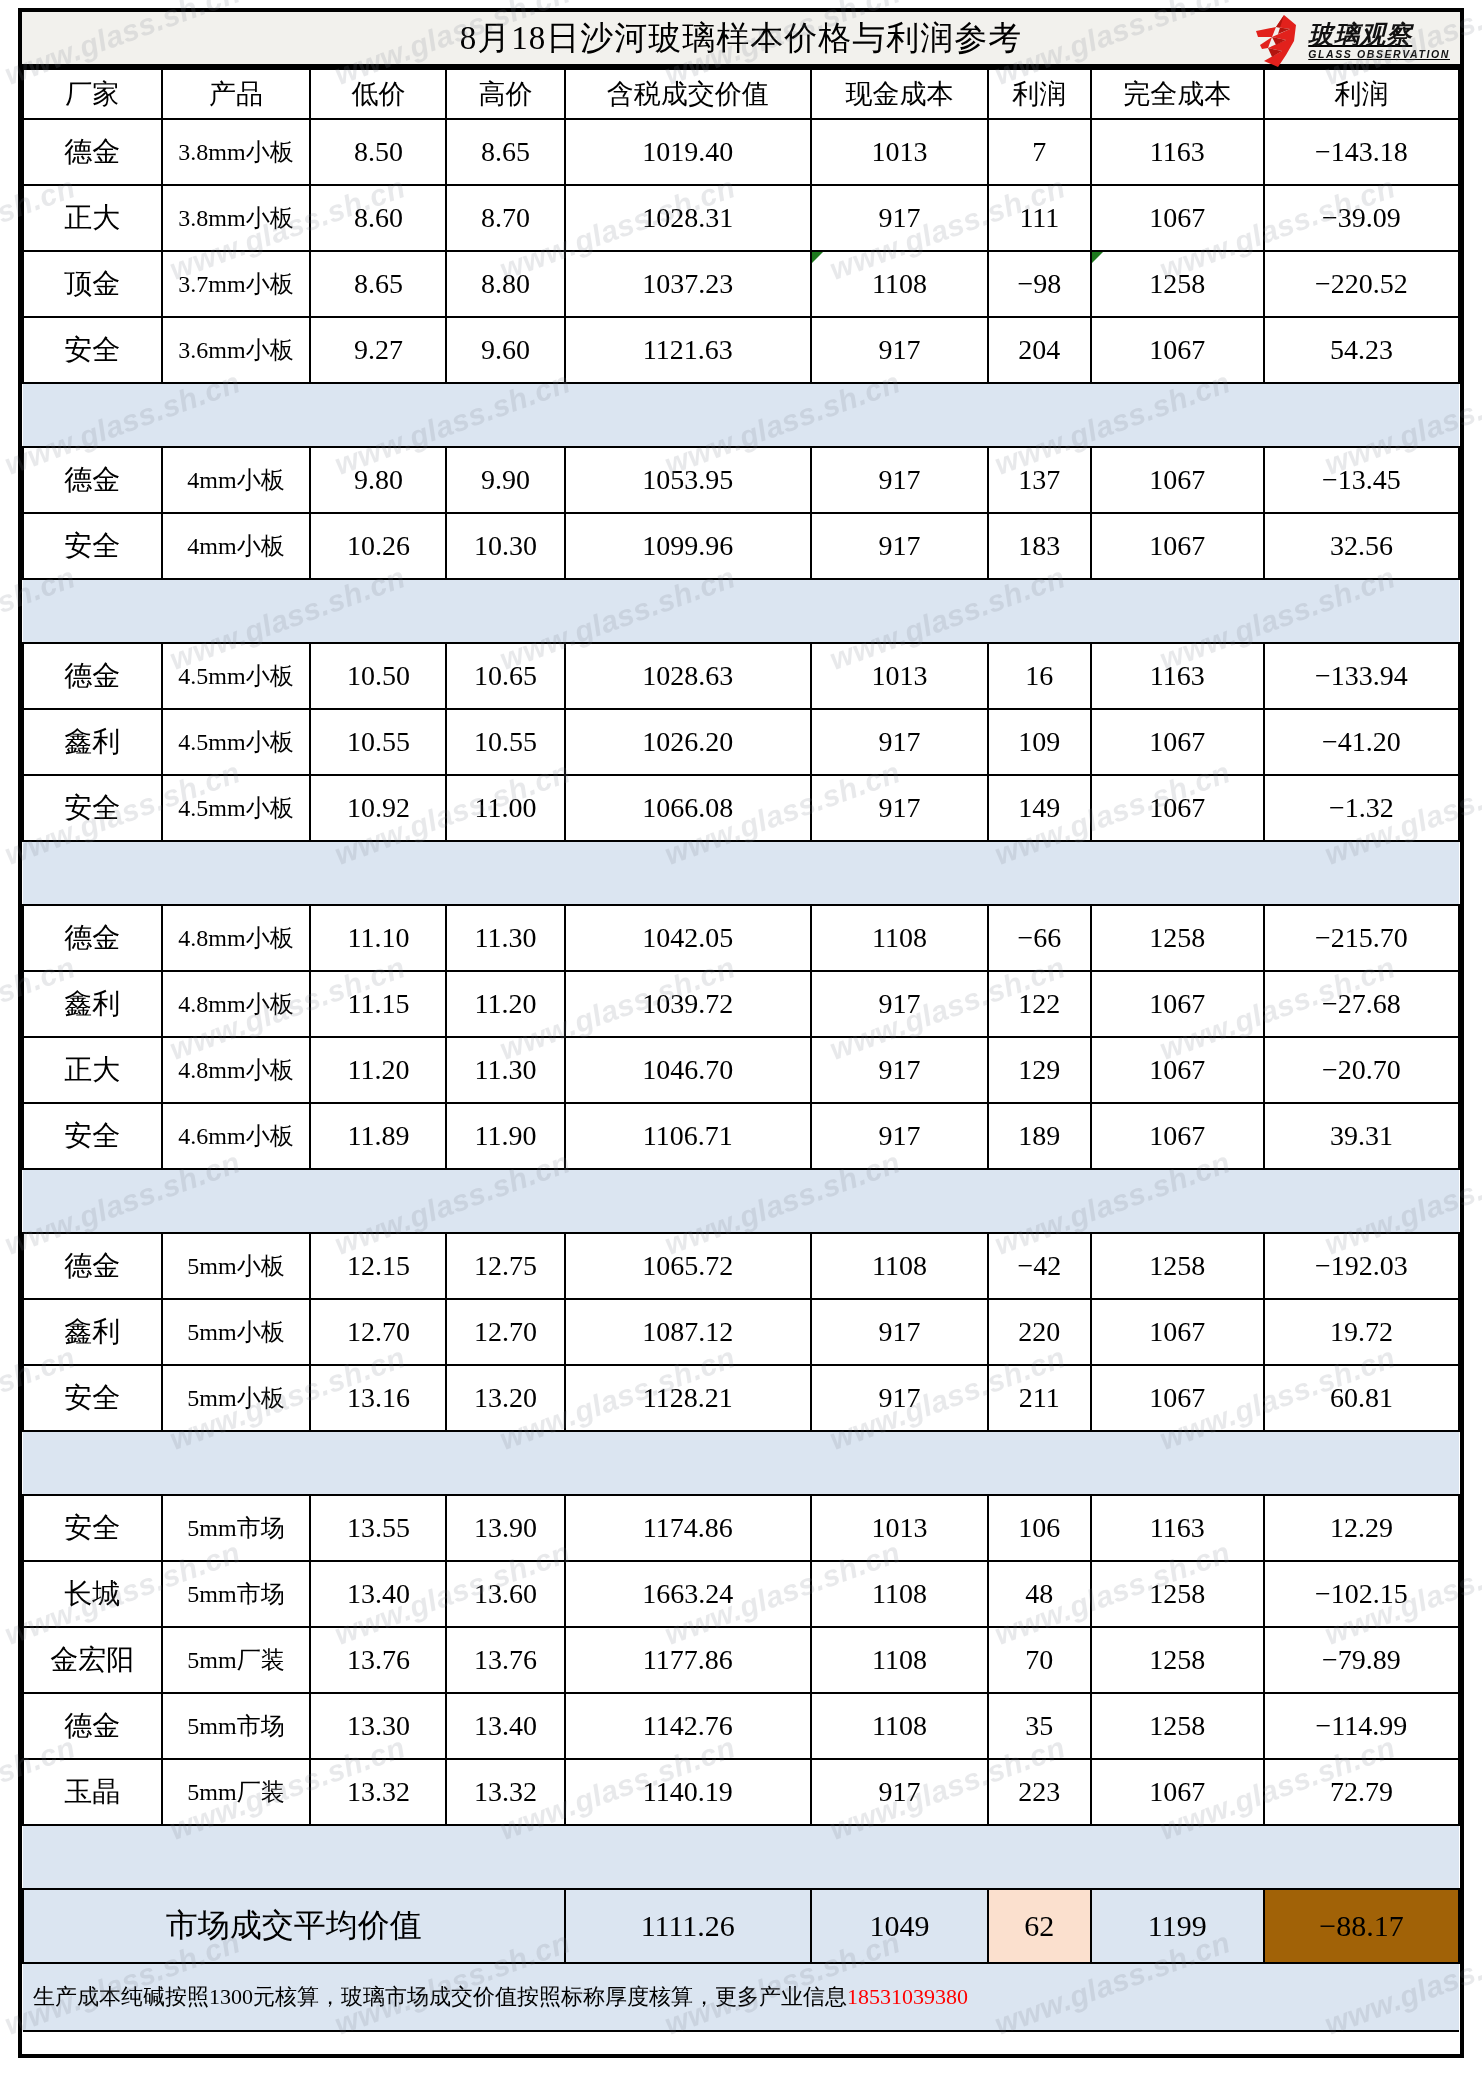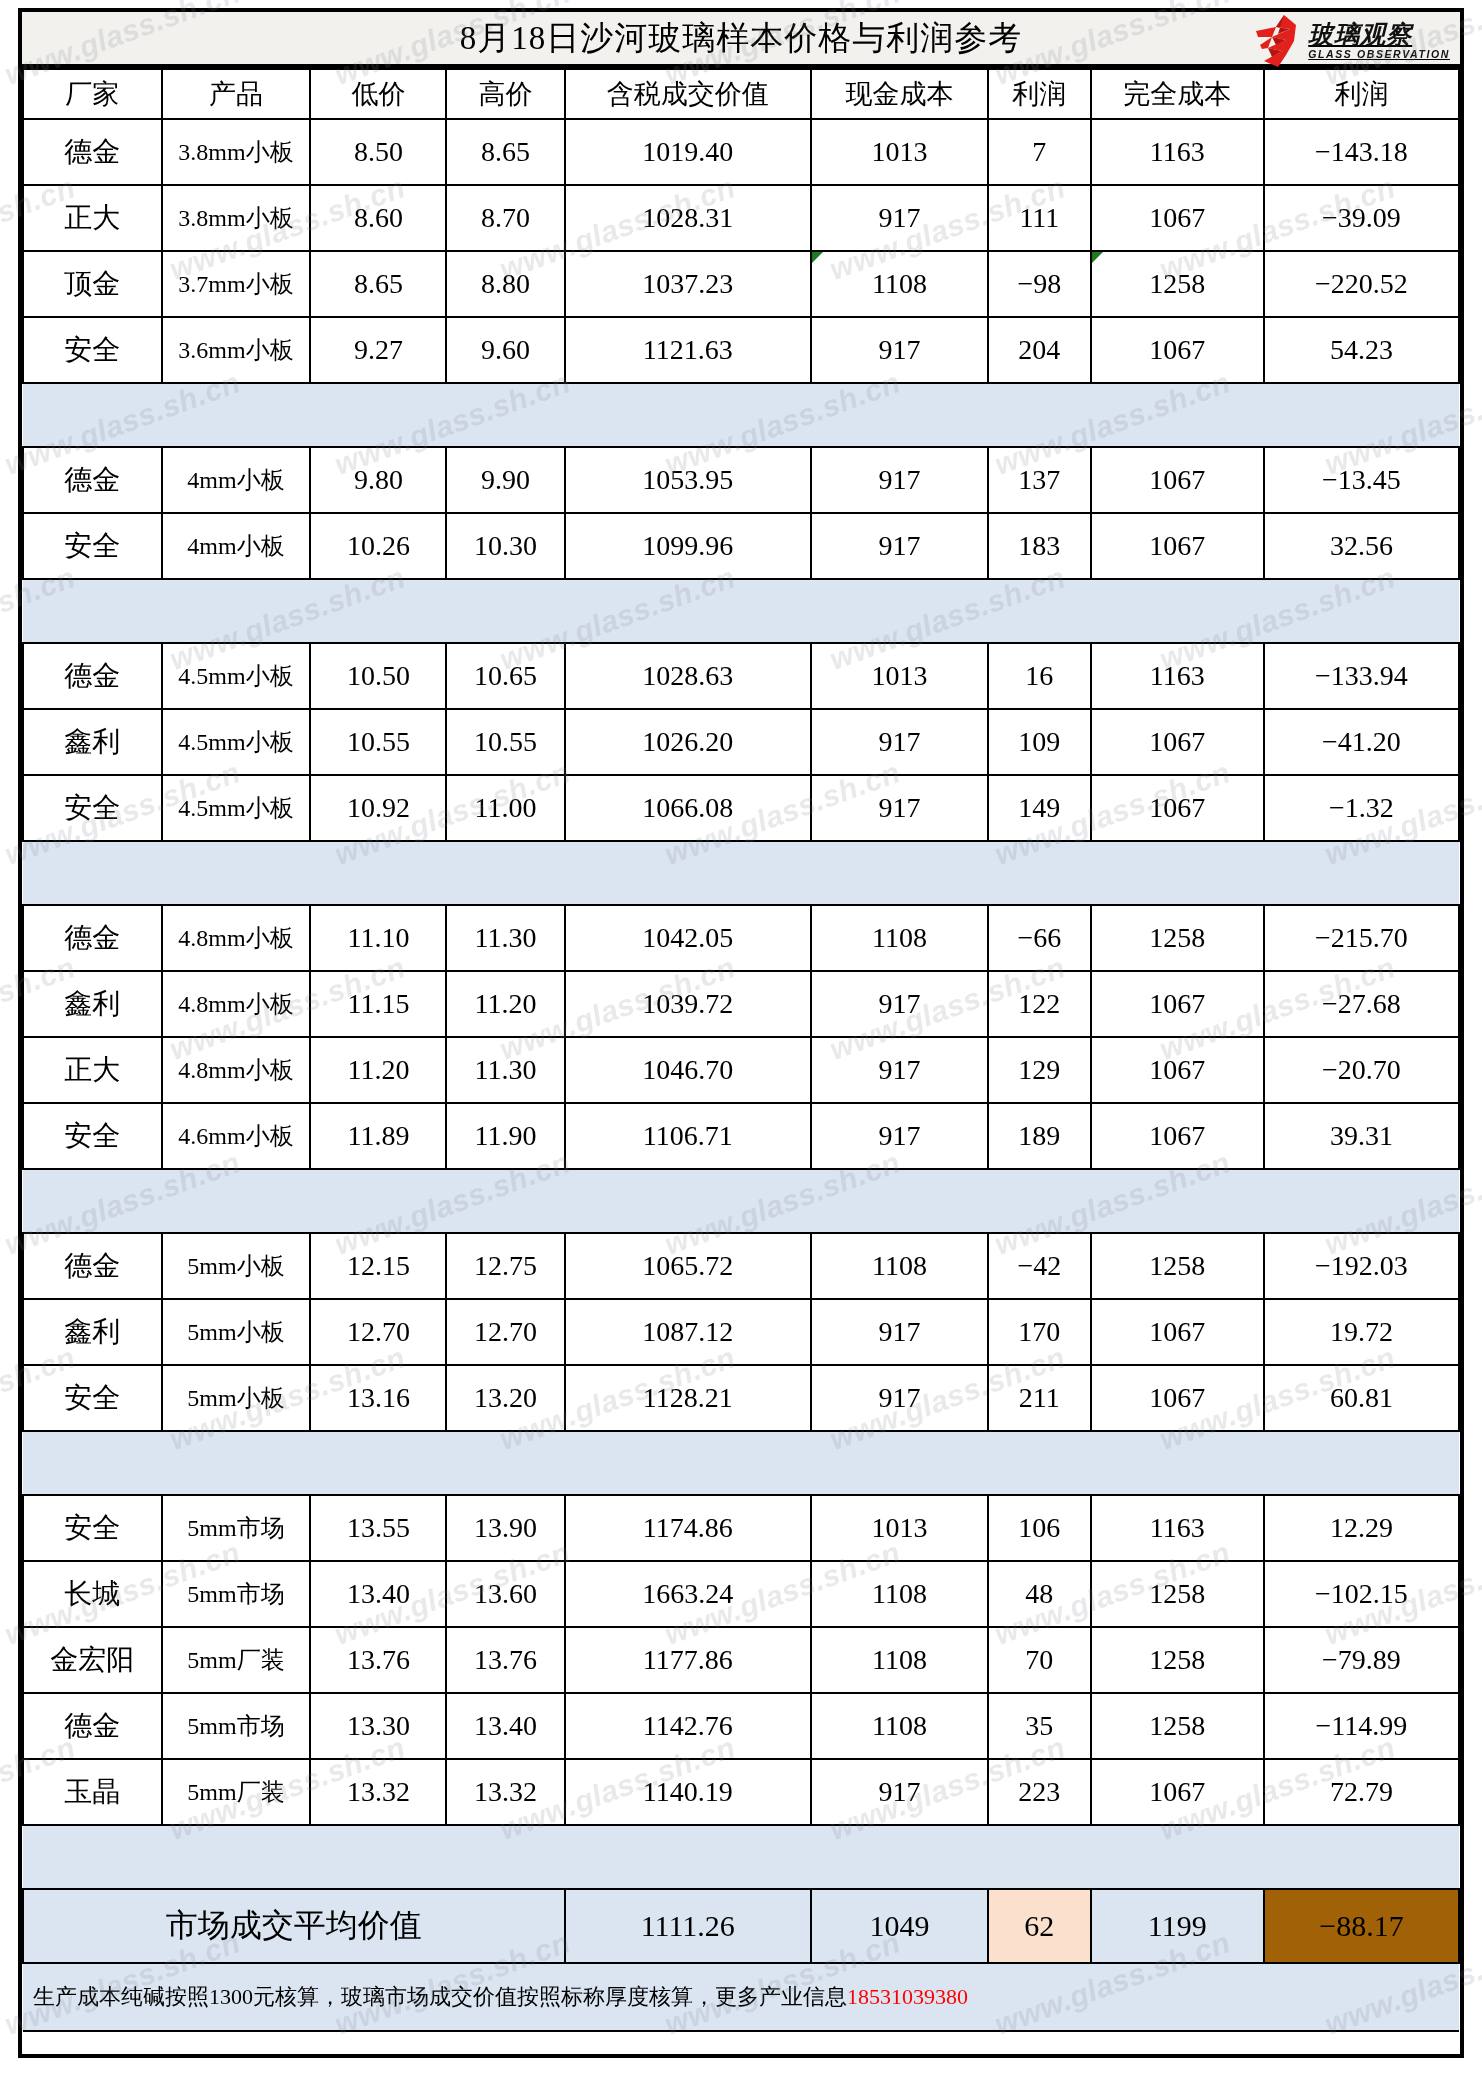--- a/index.html
+++ b/index.html
@@ -462,21 +462,21 @@
           <td>1258</td>
           <td class="neg">−192.03</td>
         </tr>
         <tr class="data-row">
           <td class="cell-maker">鑫利</td>
           <td class="cell-prod">5mm小板</td>
           <td>12.70</td>
           <td>12.70</td>
           <td>1087.12</td>
           <td>917</td>
-          <td class="pos">170</td>
+          <td class="pos">220</td>
           <td>1067</td>
           <td class="pos">19.72</td>
         </tr>
         <tr class="data-row">
           <td class="cell-maker">安全</td>
           <td class="cell-prod">5mm小板</td>
           <td>13.16</td>
           <td>13.20</td>
           <td>1128.21</td>
           <td>917</td>

